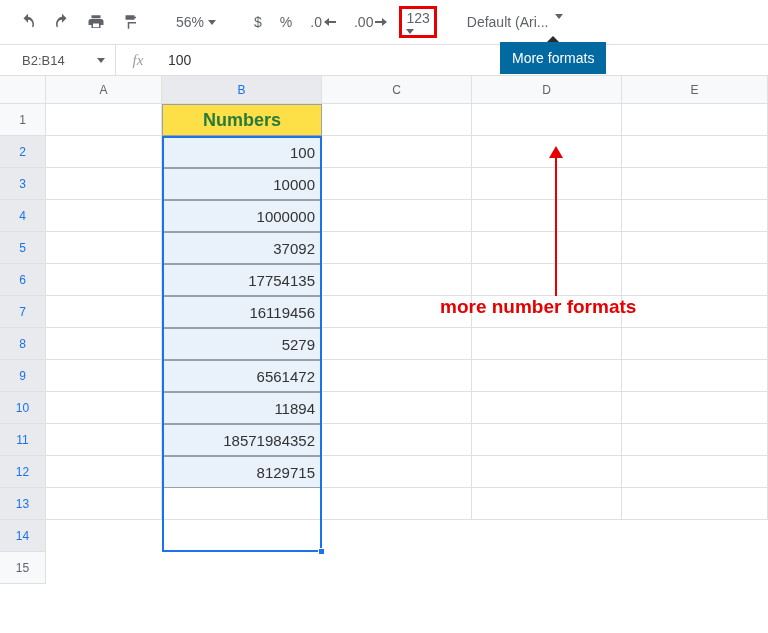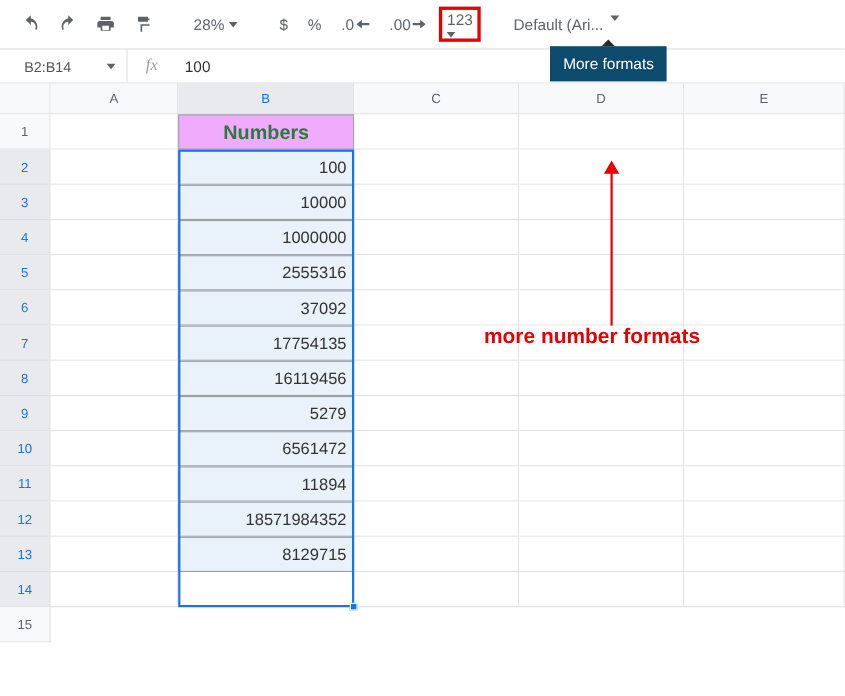--- a/index.html
+++ b/index.html
@@ -72,21 +72,21 @@
     gap: 6px;
     color: #5f6368;
     font-size: 14px;
     padding: 0 6px;
     cursor: pointer;
   }
   .tooltip {
     position: absolute;
     top: 42px;
     left: 500px;
-    background: #0c4a6e;
+    background: #0369a1;
     color: #fff;
     font-size: 14px;
     padding: 8px 12px;
     white-space: nowrap;
     z-index: 10;
   }
   .tooltip::before {
     content: "";
     position: absolute;
     top: -6px;
@@ -204,21 +204,21 @@
     padding: 0 6px;
     font-size: 15px;
     background: #fff;
   }
   .cell.a { width: 116px; }
   .cell.b { width: 160px; }
   .cell.c { width: 150px; }
   .cell.d { width: 150px; }
   .cell.e { width: 146px; }
   .cell.header-cell {
-    background: #f0abfc;
+    background: #fde047;
     color: #2a7a3a;
     font-weight: bold;
     font-size: 18px;
     justify-content: center;
     border: 1px solid #9aa0a6;
   }
   .cell.data-cell {
     background: #e9f1fb;
     justify-content: flex-end;
     border: 1px solid #9aa0a6;
@@ -297,21 +297,21 @@
         <path d="M19 8H5c-1.7 0-3 1.3-3 3v5h4v4h12v-4h4v-5c0-1.7-1.3-3-3-3zm-3 11H8v-5h8v5zM18 3H6v4h12V3z"></path>
       </svg>
   </div>
   <div class="tb-btn">
     <svg width="18" height="18" viewBox="0 0 24 24" fill="#5f6368">
         <path d="M18 4V3H6v6h12V7h2v5H9v9h2v-7h9V5h-2z"></path>
       </svg>
   </div>
   <div class="tb-sep"></div>
   <div class="zoom">
-    <span>28%</span>
+    <span>56%</span>
     <span class="tri-down"></span>
   </div>
   <div class="tb-sep"></div>
   <div class="tb-text-btn">$</div>
   <div class="tb-text-btn">%</div>
   <div class="tb-text-btn">
     <span>.0</span>
     <svg width="12" height="10" viewBox="0 0 12 10" fill="#5f6368" style="margin-left:2px">
         <path d="M0 5l5-4v3h7v2H5v3z"></path>
       </svg>
@@ -394,27 +394,20 @@
       </div>
     <div class="row">
         <div class="cell a"></div>
         <div class="cell b data-cell">1000000</div>
         <div class="cell c"></div>
         <div class="cell d"></div>
         <div class="cell e"></div>
       </div>
     <div class="row">
         <div class="cell a"></div>
-        <div class="cell b data-cell">2555316</div>
-        <div class="cell c"></div>
-        <div class="cell d"></div>
-        <div class="cell e"></div>
-      </div>
-    <div class="row">
-        <div class="cell a"></div>
         <div class="cell b data-cell">37092</div>
         <div class="cell c"></div>
         <div class="cell d"></div>
         <div class="cell e"></div>
       </div>
     <div class="row">
         <div class="cell a"></div>
         <div class="cell b data-cell">17754135</div>
         <div class="cell c"></div>
         <div class="cell d"></div>

